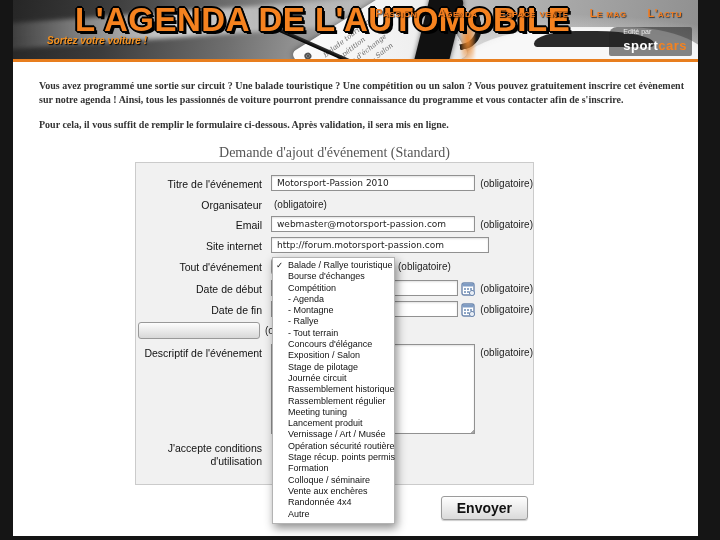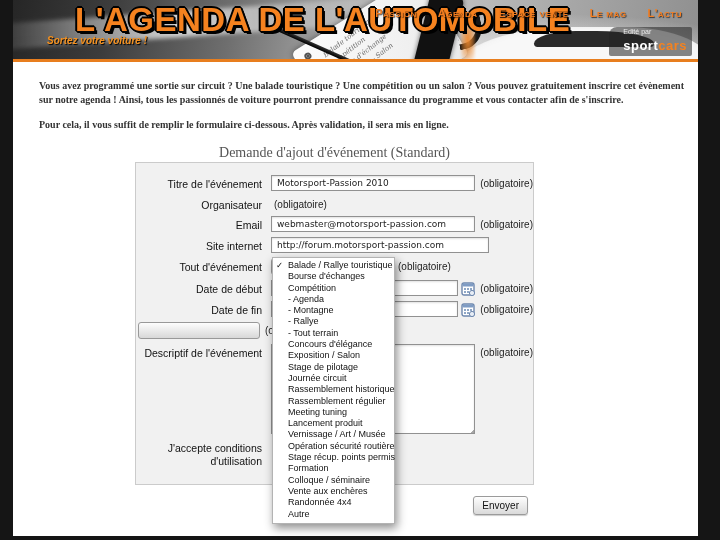--- a/index.html
+++ b/index.html
@@ -53,21 +53,21 @@
   .fake-select { width:122px; height:17px; border:1px solid #999; border-radius:3px; background:linear-gradient(#fdfdfd,#d8d8d8); cursor:pointer; }
   .cal-icon { width:14px; height:15px; margin-left:3px; margin-top:1px; cursor:pointer; flex:none; }
   textarea.desc { width:218px; height:90px; border:1px solid #919191; background:#fff; resize:none; font-family:"DejaVu Sans", sans-serif; font-size:9px; box-shadow:inset 0 1px 2px rgba(0,0,0,.12);
     background-image:linear-gradient(135deg, transparent 0 82%, #aaa 82% 84%, transparent 84% 88%, #aaa 88% 90%, transparent 90% 94%, #aaa 94% 96%, transparent 96%);
     background-size:9px 9px; background-repeat:no-repeat; background-position:bottom right; }
   .accept-row { margin-top:8px; margin-bottom:0; }
   .accept-label { padding-top:0; line-height:13px; }
   .chk { width:12px; height:12px; margin-left:4px; margin-top:1px; }
 
   .submit-row { display:flex; justify-content:flex-end; margin-top:11px; padding-right:6px; }
-  .btn { font-size:10px; color:#111; padding:3px 8px; background:linear-gradient(#fefefe,#dadada); border:1px solid #9b9b9b; border-radius:3px; box-shadow:0 1px 1px rgba(0,0,0,.2); cursor:pointer; font-family:"Liberation Sans", sans-serif; }
+  .btn { font-size:14px; color:#111; padding:3px 15px; background:linear-gradient(#fefefe,#dadada); border:1px solid #9b9b9b; border-radius:3px; box-shadow:0 1px 1px rgba(0,0,0,.2); cursor:pointer; font-family:"Liberation Sans", sans-serif;font-weight:bold; }
 
   
   .dropdown { position:absolute; left:259px; top:257px; width:123px; background:#fff; border:1px solid #b3b3b3; box-shadow:2px 4px 9px rgba(0,0,0,.45); padding:2px 0 3px 0; z-index:20; }
   .dd-item { position:relative; font-size:9px; line-height:11.3px; color:#111; padding-left:15px; white-space:nowrap; cursor:pointer; }
   .dd-item .check { position:absolute; left:3px; top:0; font-size:8.5px; color:#111; visibility:hidden; }
   .dd-item.selected .check { visibility:visible; }
 </style>
 </head>
 <body>
 

